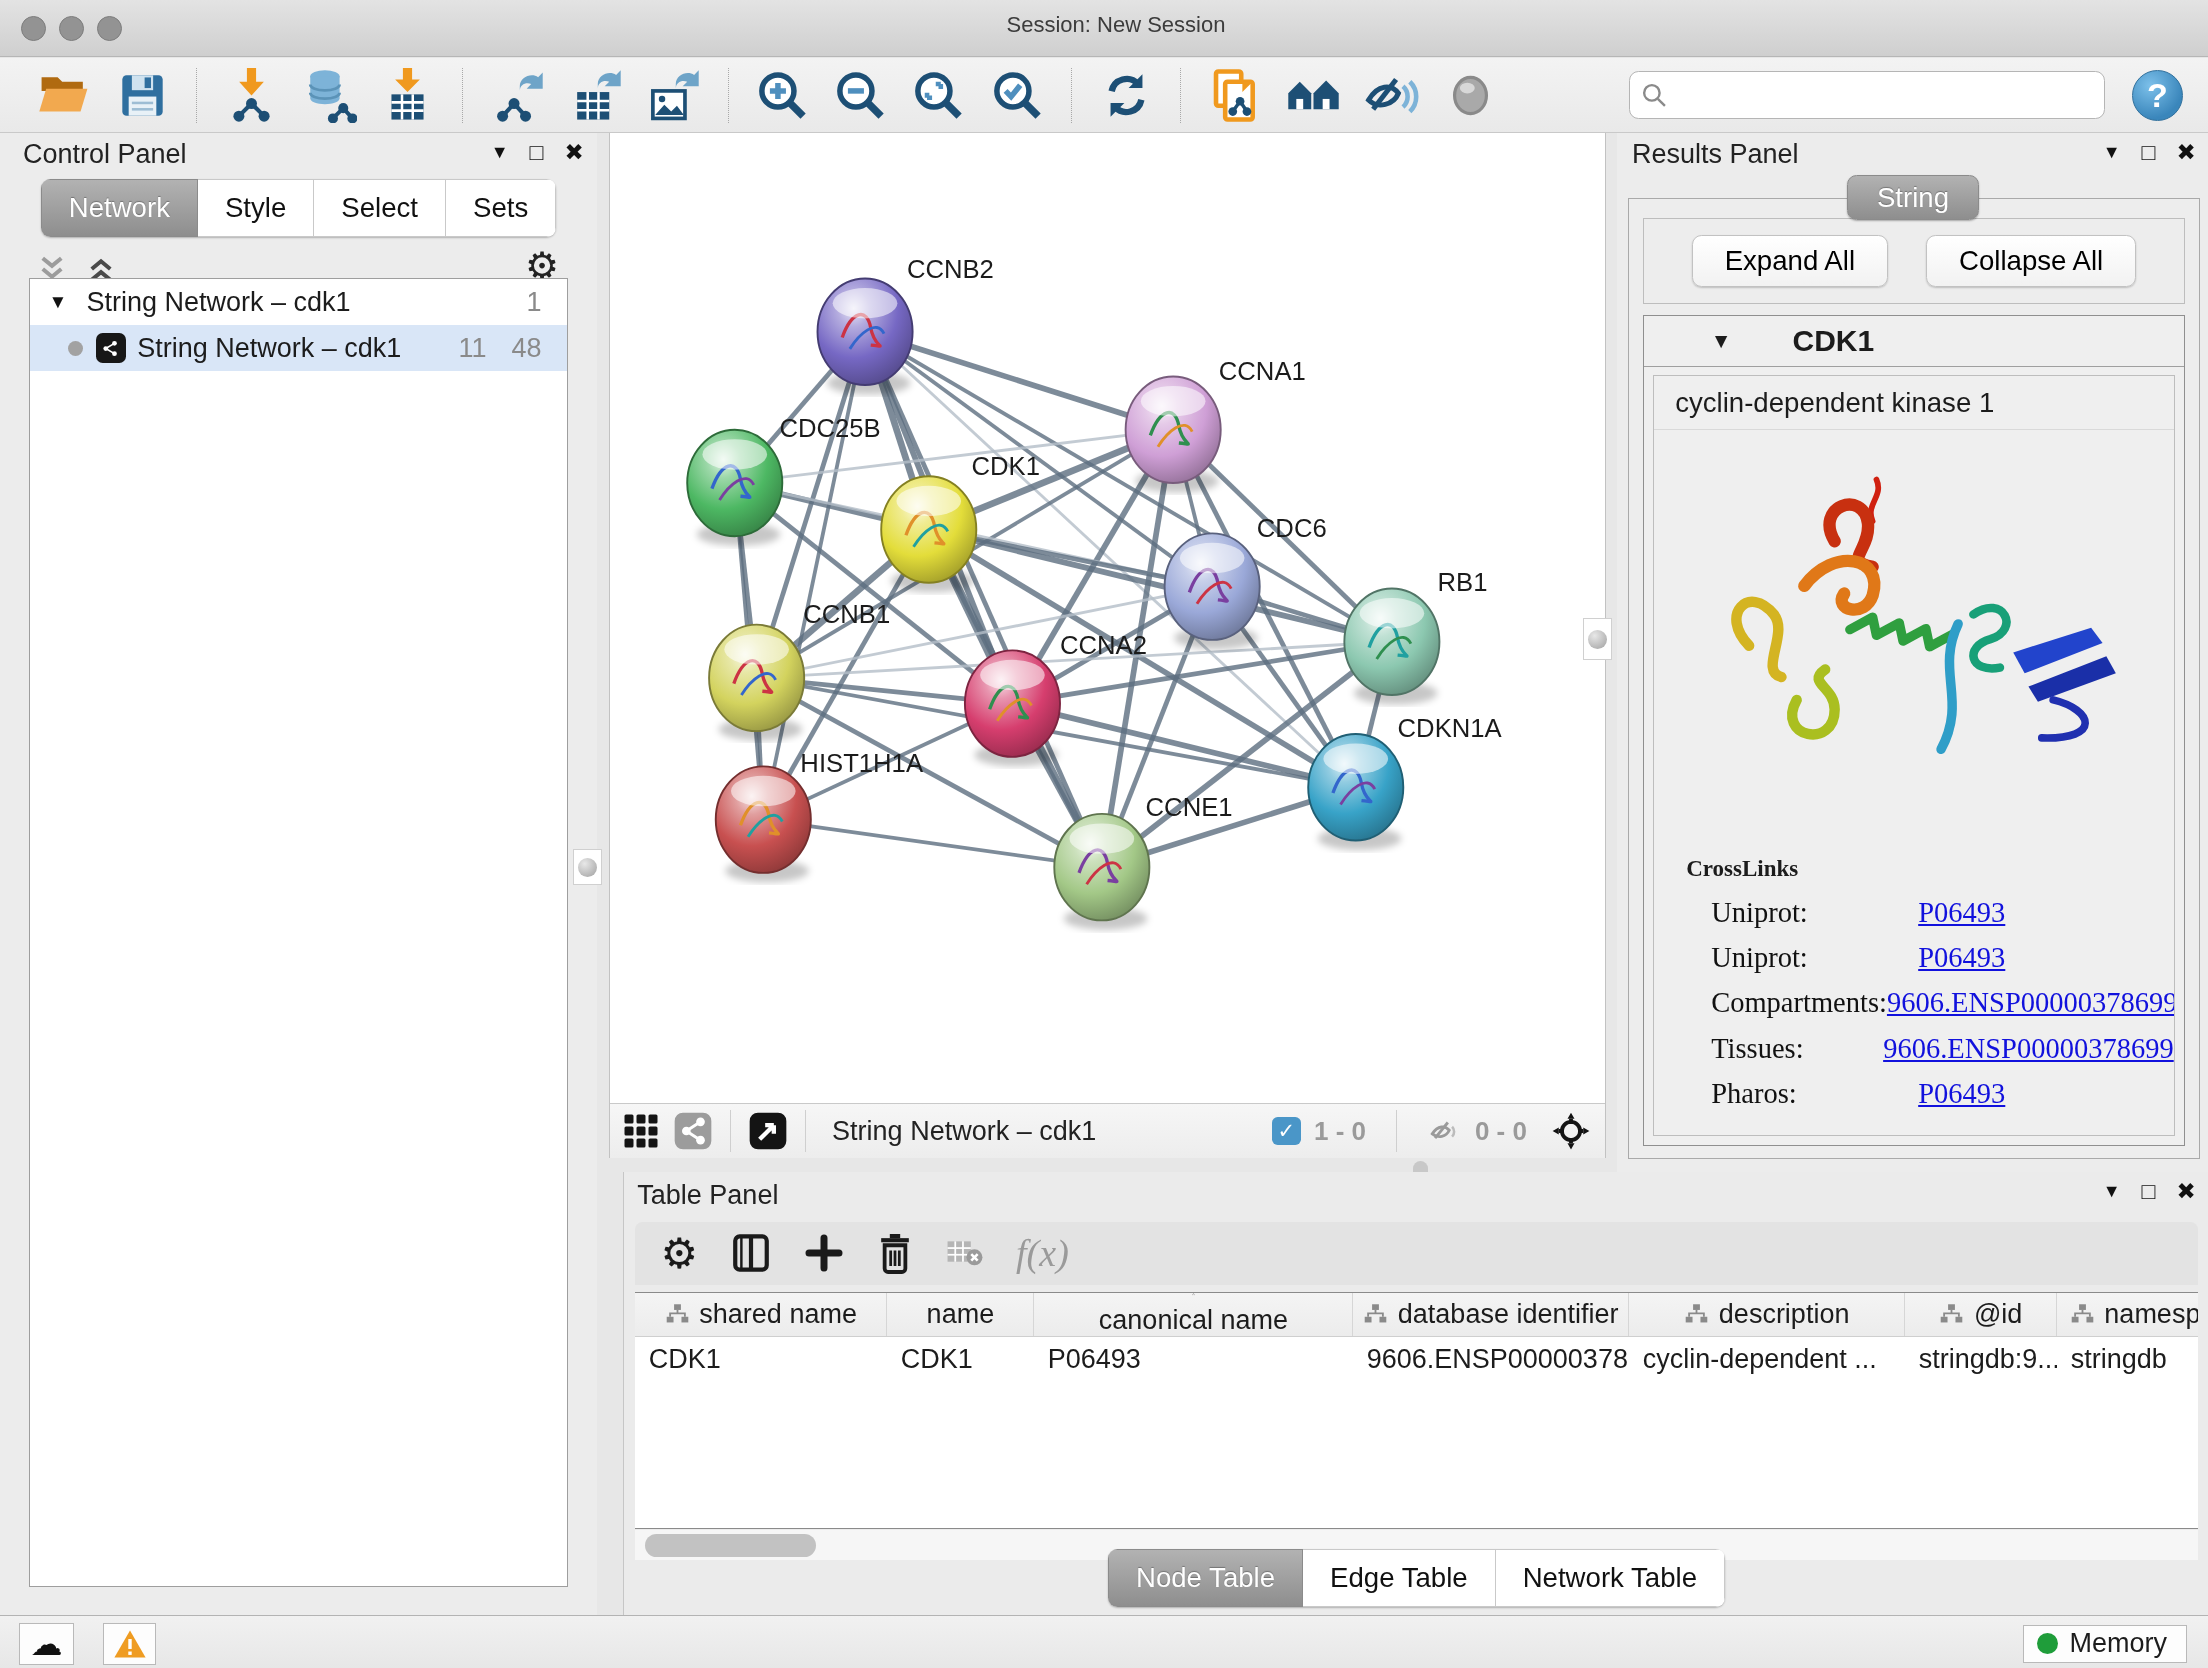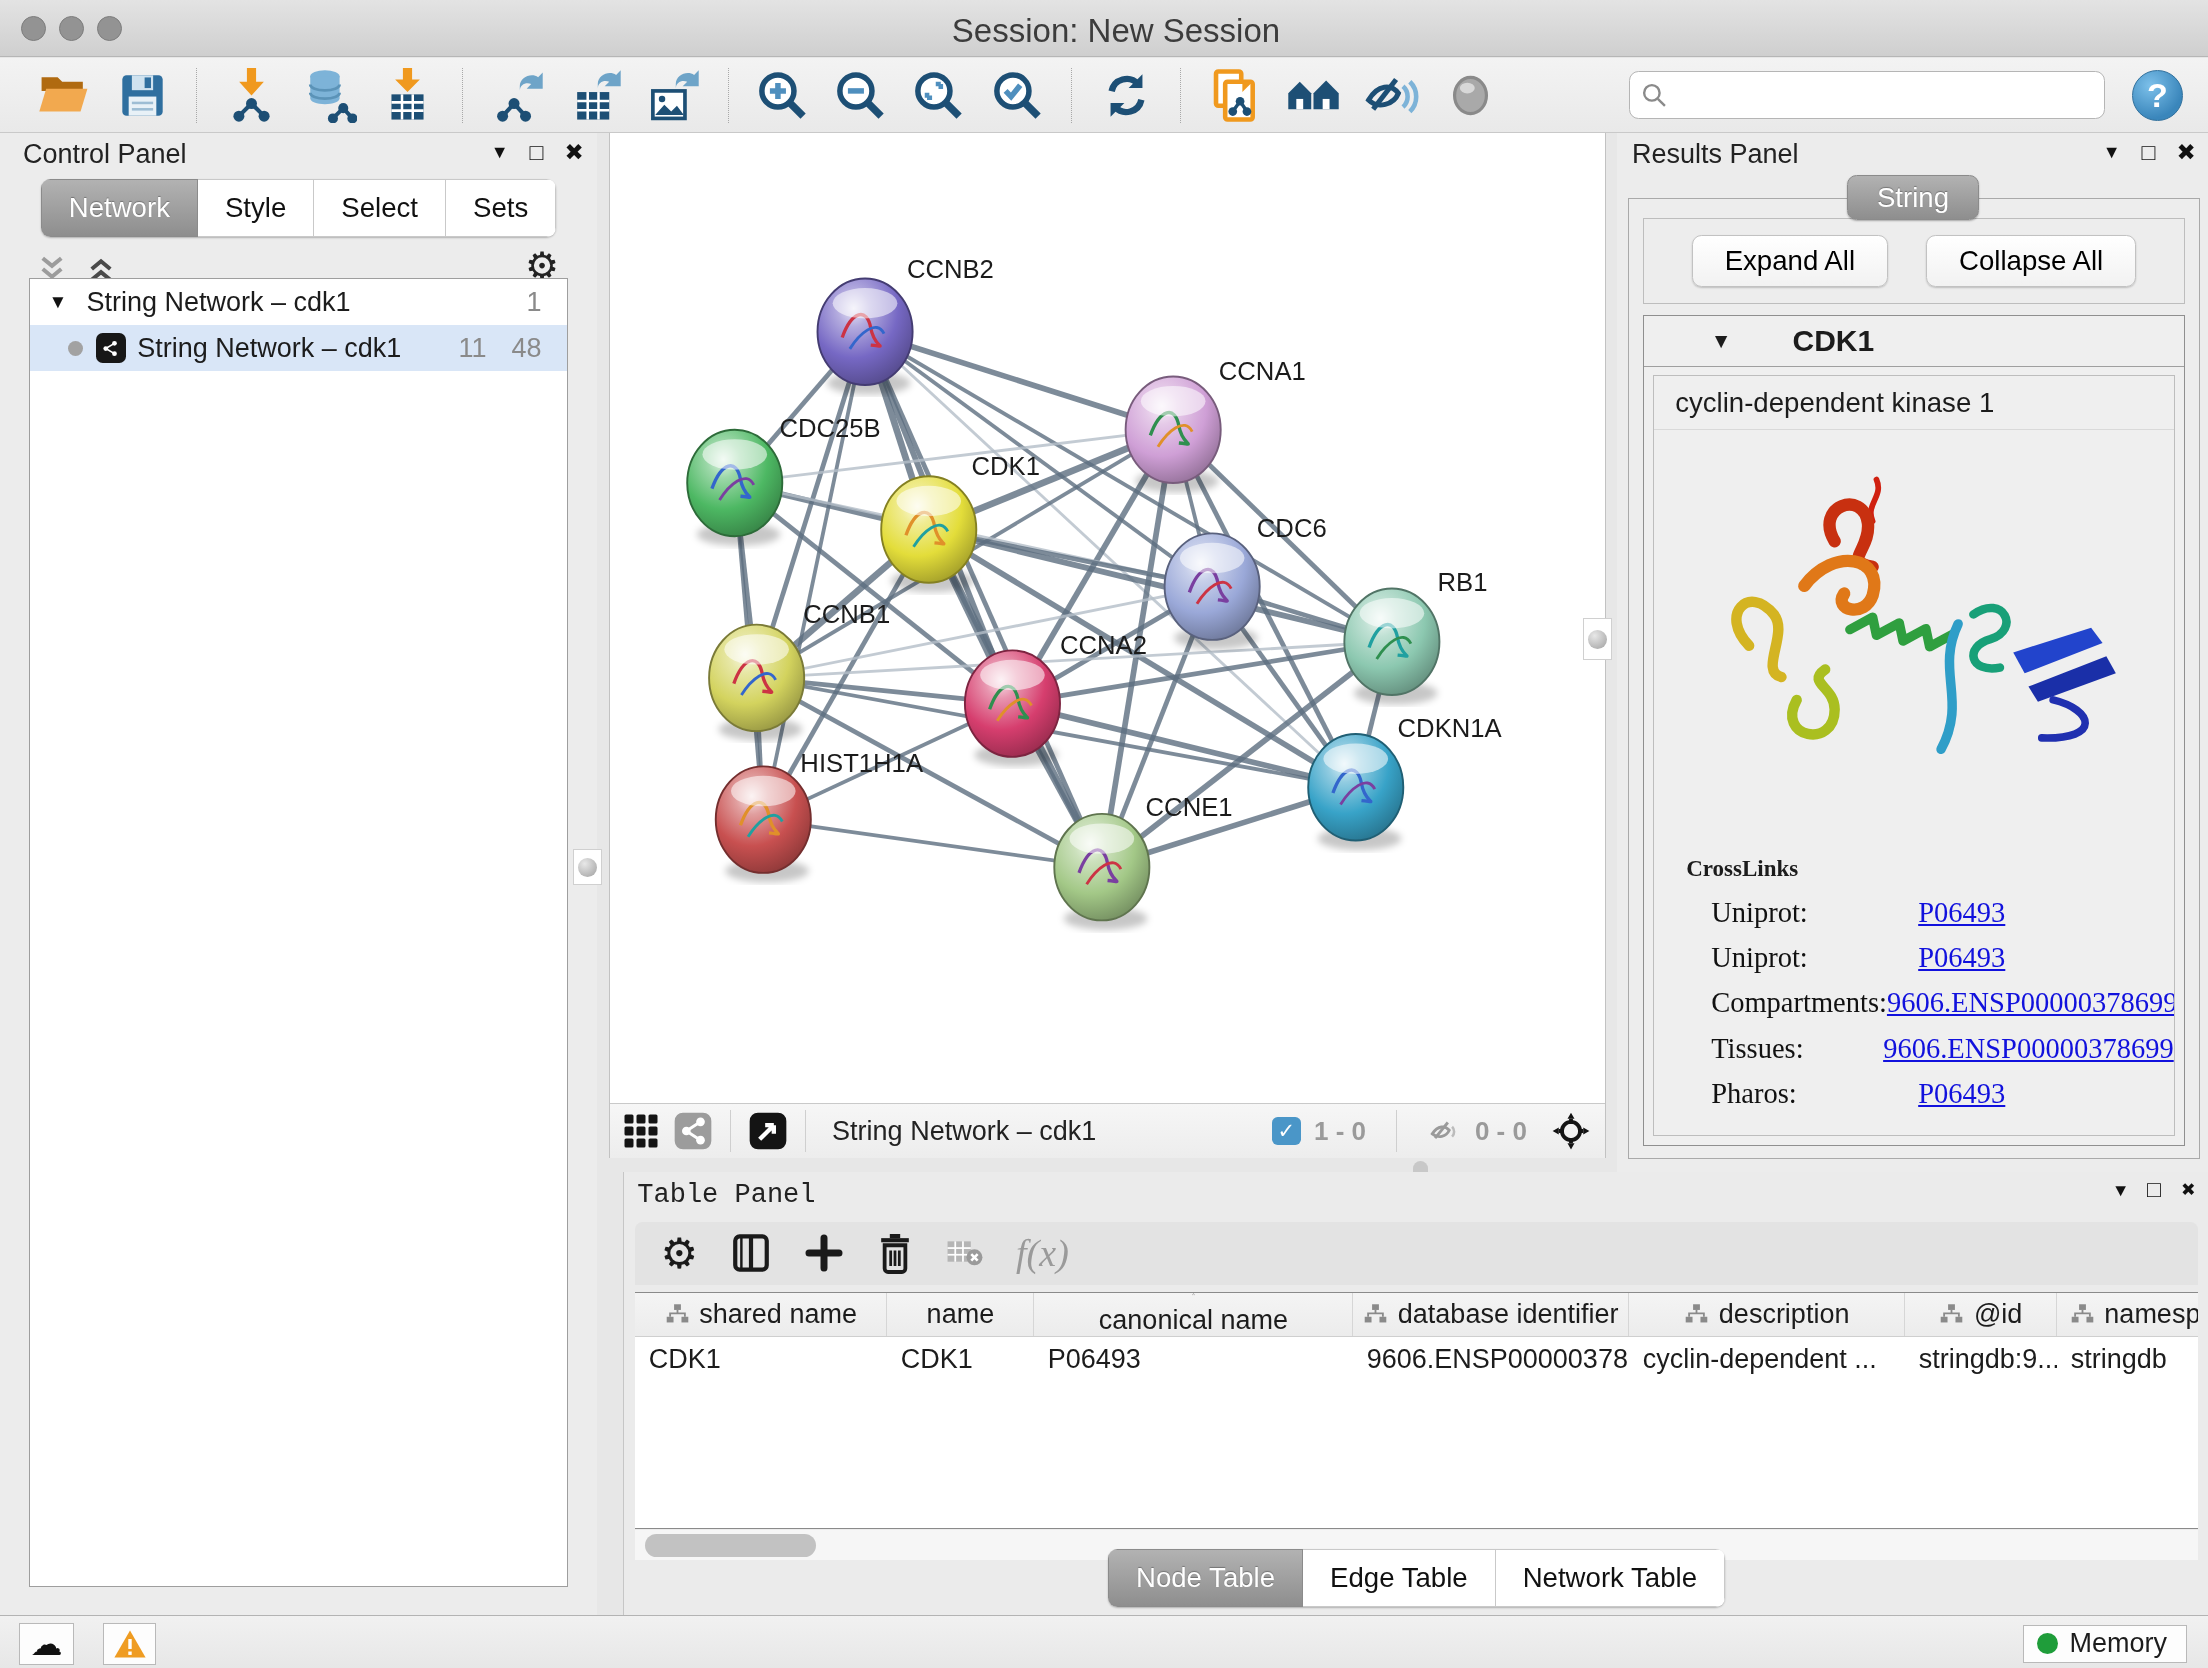--- a/index.html
+++ b/index.html
@@ -6,21 +6,21 @@
   html,body { width:2208px; height:1668px; }
   body { font-family:"Liberation Sans", sans-serif; background:#e7e7e7; color:#1c1c1c; overflow:hidden; }
   #app { position:relative; width:2208px; height:1668px; background:#e7e7e7; }
 
   
   .titlebar { position:absolute; left:0; top:0; width:2208px; height:57px;
     background:linear-gradient(#e3e3e3,#cfcfcf); border-bottom:1px solid #b6b6b6; }
   .traffic { position:absolute; top:16px; width:25px; height:25px; border-radius:50%;
     background:#939393; border:1px solid #7d7d7d; }
   .t1{left:21px}.t2{left:59px}.t3{left:97px}
-  .win-title { position:absolute; left:0; right:0; top:12.4px; text-align:center; font-size:33px; color:#3c3c3c;padding-left:24px; }
+  .win-title { position:absolute; left:0; right:0; top:12.4px; text-align:center; font-size:22px; color:#3c3c3c;padding-left:24px; }
 
   
   .toolbar { position:absolute; left:0; top:58px; width:2208px; height:75px;
     background:linear-gradient(#f3f3f3,#e9e9e9); border-bottom:1px solid #c9c9c9;
     display:flex; align-items:center; padding:0 25px; }
   .tb-icon { width:61px; height:57px; display:flex; align-items:center; justify-content:center; flex:0 0 auto; margin:0 8.6px; }
   .tb-sep { width:0; height:55px; border-left:1.9px dotted #a8a8a8; margin:0 15px; flex:0 0 auto; }
   .search-wrap { margin-left:auto; position:relative; width:476px; height:48px; flex:0 0 auto; }
   .search-input { width:100%; height:100%; border:1.9px solid #b5b5b5; border-radius:9.5px; background:#fff;
     font-size:25px; padding-left:49px; outline:none; color:#333; }
@@ -91,21 +91,21 @@
   .gene-desc { font-size:27.6px; padding:11.4px 0 9.5px 21px; border-bottom:1px solid #d9d9d9; }
   .protein-wrap { display:flex; justify-content:center; margin-top:21px; }
   .crosslinks { margin:25px 0 0 32px; font-family:"Liberation Serif", serif; }
   .cl-title { font-size:23px; font-weight:bold; margin-bottom:15px; }
   .cl-row { display:flex; font-size:28.5px; margin:13.3px 0 13.3px 25px; }
   .cl-label { width:207px; color:#111; }
   .cl-link { color:#1111dd; text-decoration:underline; }
 
   
   .table-panel { position:absolute; left:623px; top:1172px; width:1586px; height:443px; background:#ebebeb; border-left:1px solid #c6c6c6; }
-  .tp-header { position:relative; height:44px; padding:7.6px 0 0 13.3px;font-family:Liberation Mono, monospace; }
+  .tp-header { position:relative; height:44px; padding:7.6px 0 0 13.3px; }
   .tp-toolbar { margin:5.7px 11.4px 0 11.4px; height:63px; background:#e3e3e3; border-radius:7.6px 7.6px 0 0;
     display:flex; align-items:center; gap:32px; padding-left:25px; }
   .tp-icon { display:flex; align-items:center; justify-content:center; }
   .fx { font-family:"Liberation Serif", serif; font-style:italic; font-size:38px; color:#9a9a9a; }
   .tp-table { position:absolute; left:11.4px; right:11.4px; top:120px; bottom:86px; background:#fff; border-top:1.9px solid #8a8a8a; border-bottom:1.9px solid #8a8a8a; overflow:hidden; }
   .thead { display:flex; height:44px; background:linear-gradient(#f4f4f4,#ececec); border-bottom:1.9px solid #cfcfcf; }
   .th { display:flex; align-items:center; justify-content:center; gap:9.5px; font-size:27px; color:#1c1c1c;
     border-right:1px solid #d6d6d6; flex:0 0 auto; overflow:hidden; white-space:nowrap; }
   .trow { display:flex; height:44px; background:#fff; }
   .td { font-size:27px; padding:6.7px 0 0 13.3px; flex:0 0 auto; overflow:hidden; white-space:nowrap; }

